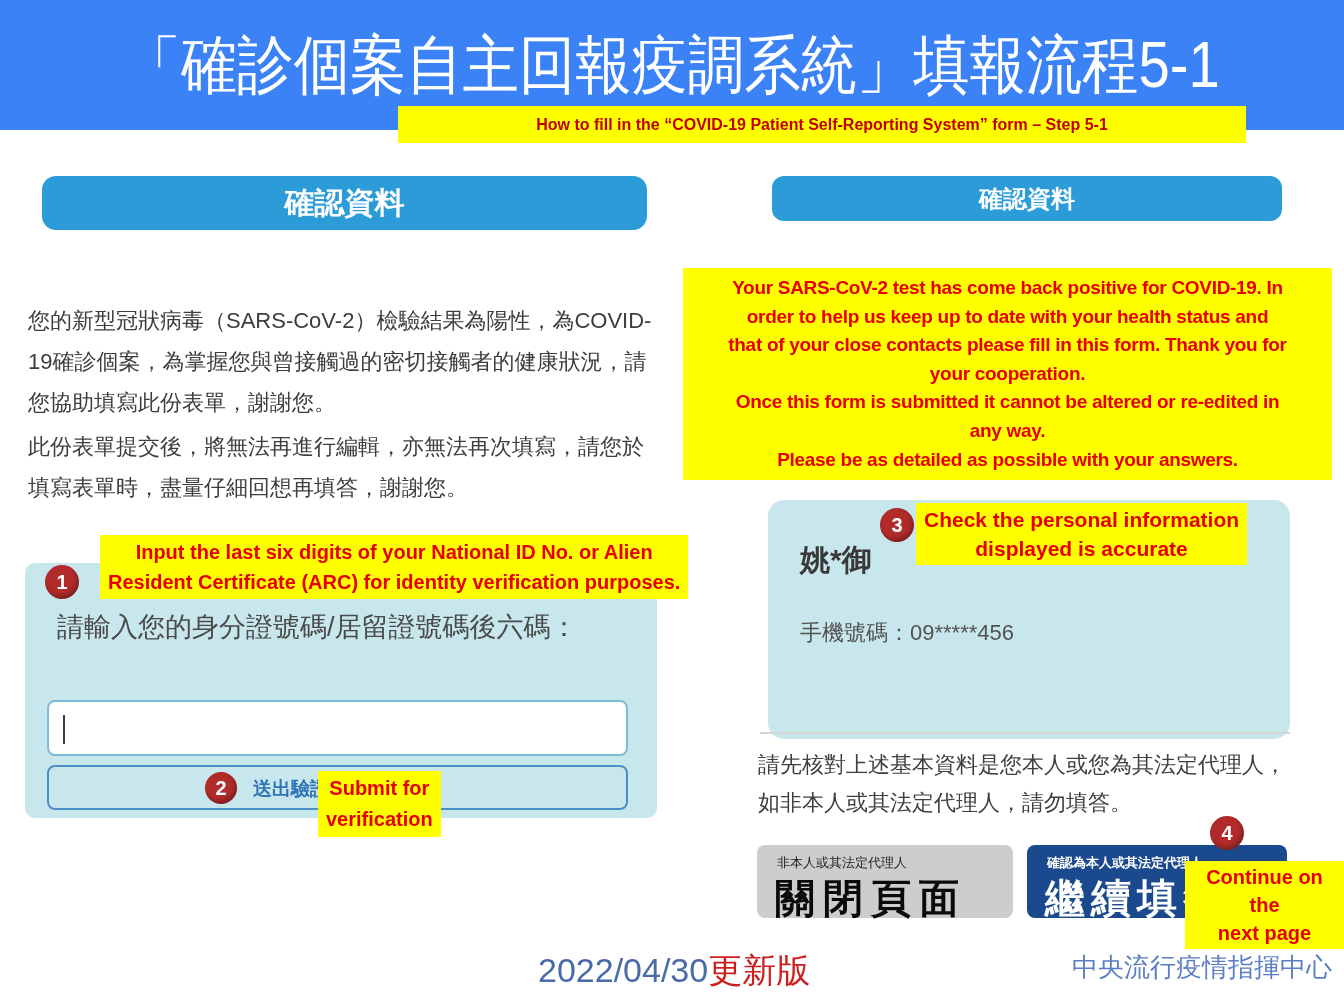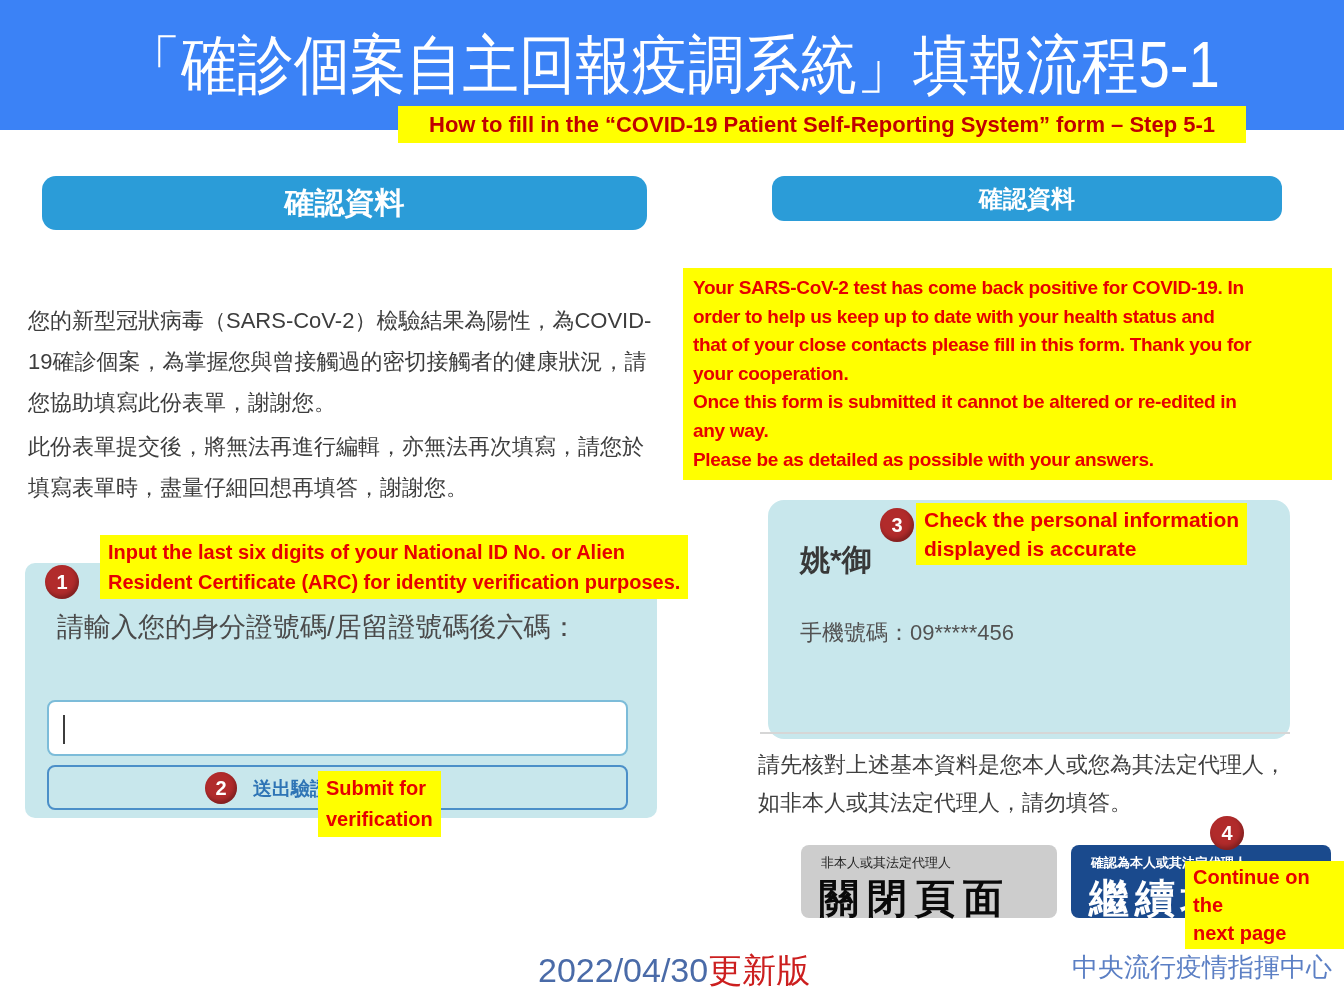--- a/index.html
+++ b/index.html
@@ -7,21 +7,21 @@
   body { font-family:"Liberation Sans", sans-serif; }
   .stage { position:relative; width:1344px; height:1008px; background:#ffffff; overflow:hidden; }
 
   
   .banner { position:absolute; left:0; top:0; width:1344px; height:130px; background:#3b82f6;
             display:flex; align-items:center; justify-content:center; }
   .banner-title { color:#ffffff; font-size:64px; font-weight:400; letter-spacing:0px;
                   transform:scaleX(0.88); transform-origin:center; white-space:nowrap; }
   .subtitle { position:absolute; left:398px; top:106px; width:848px; height:37px; background:#ffff00;
               display:flex; align-items:center; justify-content:center;
-              color:#c00000; font-weight:700; font-size:22px; z-index:5; }
+              color:#c00000; font-weight:700; font-size:16px; z-index:5; }
 
   
   .hdr { position:absolute; background:#2b9cd8; color:#ffffff; font-weight:700;
          display:flex; align-items:center; justify-content:center; }
   .hdr-left  { left:42px;  top:176px; width:605px; height:54px; border-radius:14px; font-size:30px; }
   .hdr-right { left:772px; top:176px; width:510px; height:45px; border-radius:12px; font-size:24px; }
 
   
   .para { position:absolute; left:28px; width:632px; color:#3d3d3d; font-size:22px; line-height:41px; }
   .para-1 { top:300px; }
@@ -46,39 +46,39 @@
   .badge { position:absolute; width:34px; height:34px; border-radius:50%; background:#b12b2b;
            color:#ffffff; font-weight:700; font-size:20px; display:flex; align-items:center;
            justify-content:center; box-shadow: inset -2px -3px 4px rgba(0,0,0,.28); z-index:8; }
   .badge-1 { left:45px;  top:565px; }
   .badge-2 { left:156px; top:5px; width:32px; height:32px; }   
   .badge-3 { left:880px; top:508px; }
   .badge-4 { left:1210px; top:816px; }
 
   
   .ann { position:absolute; background:#ffff00; color:#e60000; font-weight:700;
-         white-space:pre-line; z-index:6; padding:2px 8px; }
+         white-space:pre-line; z-index:6; padding:2px 8px;text-align:center; }
   .ann-1 { left:100px; top:535px; font-size:20px; line-height:30px; }
   .ann-2 { left:318px; top:771px; font-size:20px; line-height:31px; }
   .ann-3 { left:916px; top:503px; font-size:21px; line-height:29px; }
   .ann-4 { left:1185px; top:861px; font-size:20px; line-height:28px; z-index:9; }
   .ann-intro { left:683px; top:268px; width:649px; font-size:19px; line-height:28.6px;
                letter-spacing:-0.3px; padding:6px 10px; }
 
   
   .profile-name  { position:absolute; left:32px; top:40px; color:#383838; font-size:30px; font-weight:700; }
   .profile-id    { position:absolute; left:32px; top:88px; color:#525252; font-size:22px; }
   .profile-phone { position:absolute; left:32px; top:118px; color:#525252; font-size:22px; }
 
   .divider { position:absolute; left:760px; top:732px; width:530px; height:2px; background:#d6d6d6; }
   .confirm-note { position:absolute; left:758px; top:746px; width:540px; color:#3f3f3f;
                   font-size:22px; line-height:38px; }
 
   
-  .action-btn { position:absolute; top:845px; height:73px; border-radius:8px; cursor:pointer;margin-left:44px; }
+  .action-btn { position:absolute; top:845px; height:73px; border-radius:8px; cursor:pointer; }
   .btn-close { left:757px; width:256px; background:#cdcdcd; }
   .btn-continue { left:1027px; width:260px; background:#1a4a8d; }
   .btn-sub { position:absolute; left:20px; top:9px; font-size:13px;
              font-family:"Liberation Serif", serif; }
   .btn-close .btn-sub { color:#1f1f1f; }
   .btn-continue .btn-sub { color:#ffffff; font-weight:700; }
   .btn-main { position:absolute; left:18px; top:26px; font-size:40px; font-weight:700; letter-spacing:8px; }
   .btn-close .btn-main { color:#0a0a0a; }
   .btn-continue .btn-main { color:#ffffff; letter-spacing:6px; }
 

